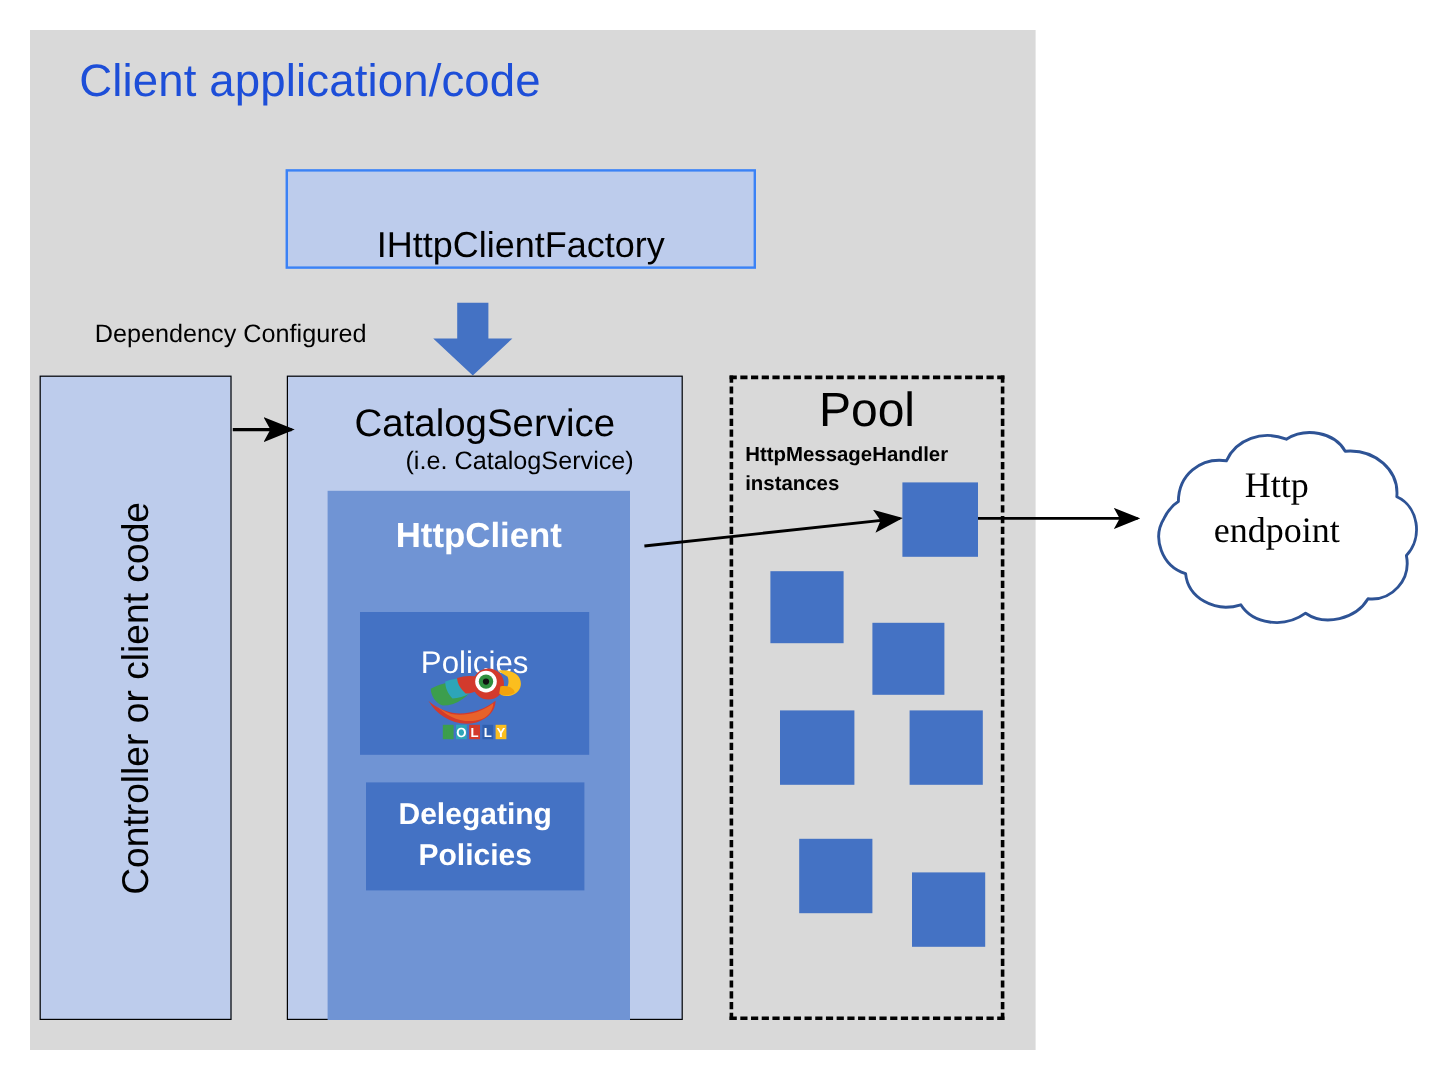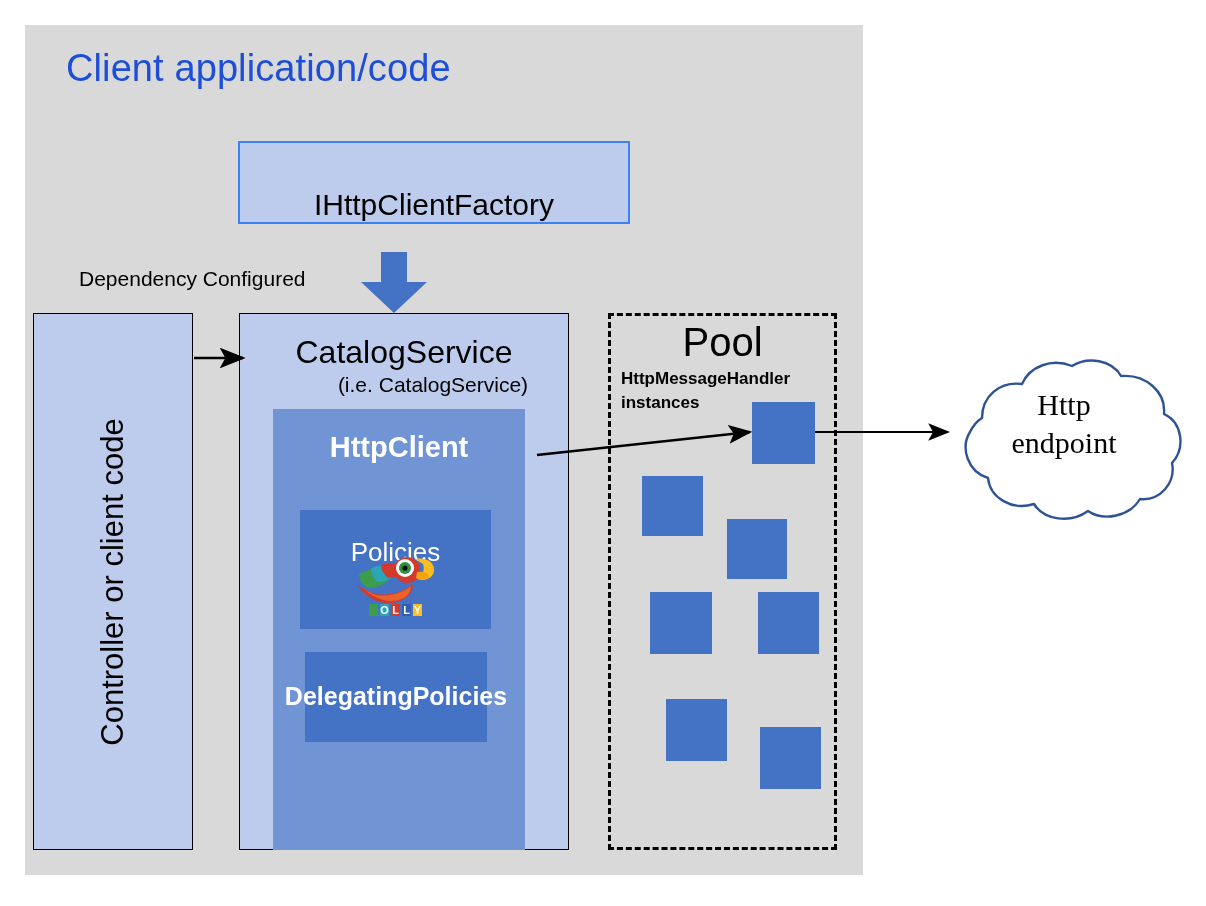--- a/index.html
+++ b/index.html
@@ -84,21 +84,21 @@
   .pol-title{
     position:absolute;left:0;top:9px;width:100%;text-align:center;
     font-size:26px;font-weight:normal;color:#fff;line-height:1;white-space:nowrap;margin-top:20px;
   }
   .polly-logo{position:absolute;left:50%;top:44px;transform:translateX(-50%);width:82px;height:64px;}
 
   
   .handlers-box{
     position:absolute;left:32px;top:243px;width:182px;height:90px;
     background:#4472C4;
-    display:flex;flex-direction:row;align-items:center;justify-content:center;
+    display:flex;flex-direction:column;align-items:center;justify-content:center;
   }
   .handlers-box span{
     font-size:25px;font-weight:bold;color:#fff;line-height:1.35;white-space:nowrap;
   }
 
   
   .pool-box{
     position:absolute;left:608px;top:313px;width:229px;height:537px;
     border:3px dashed #000;box-sizing:border-box;background:transparent;
   }

